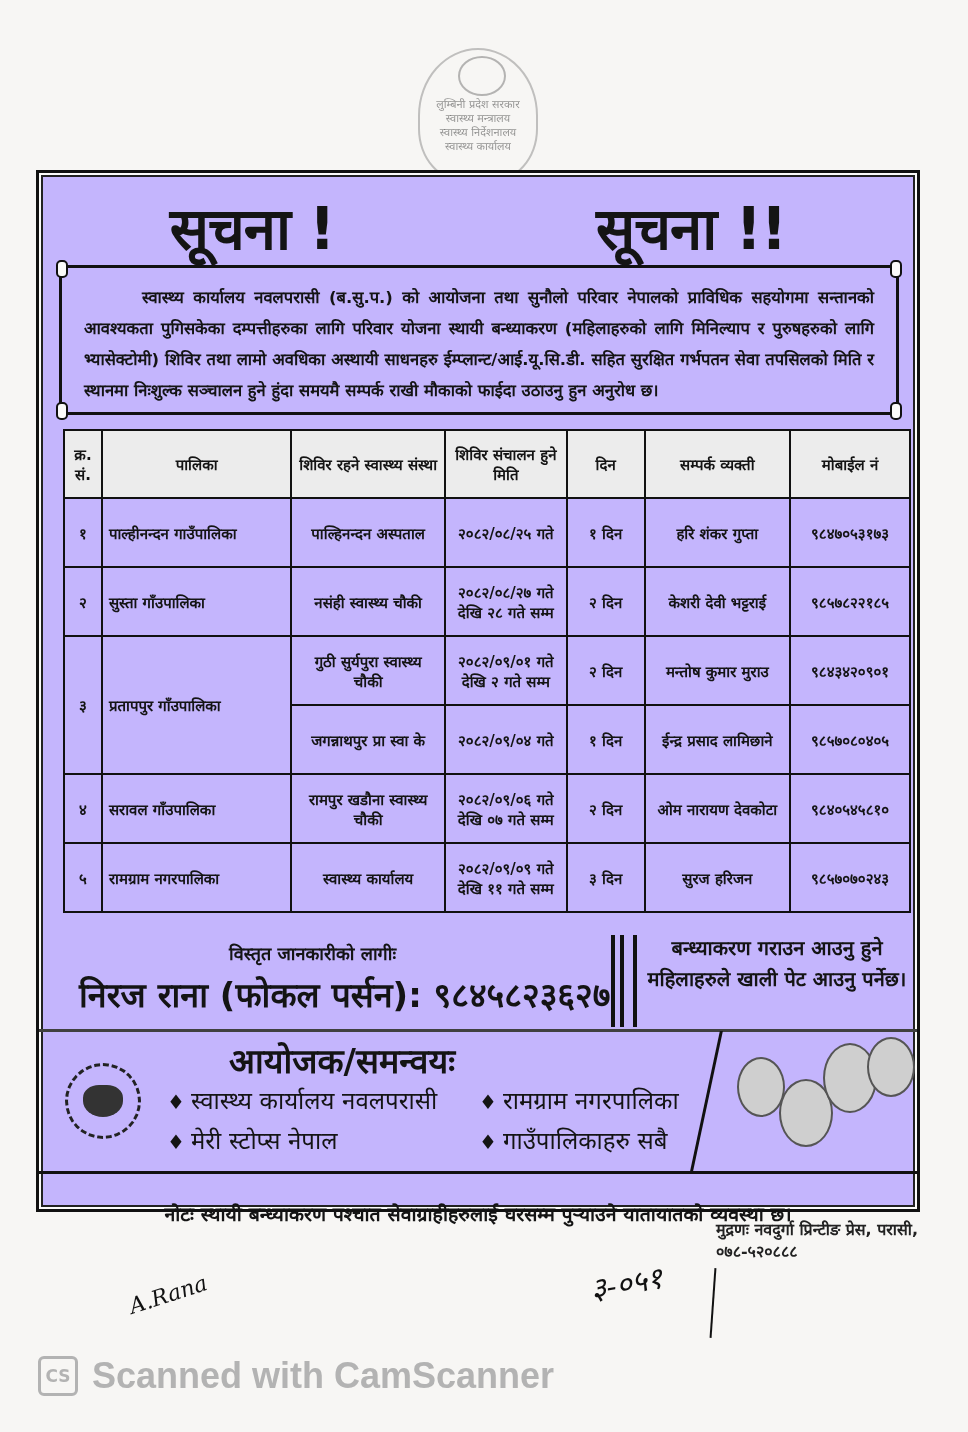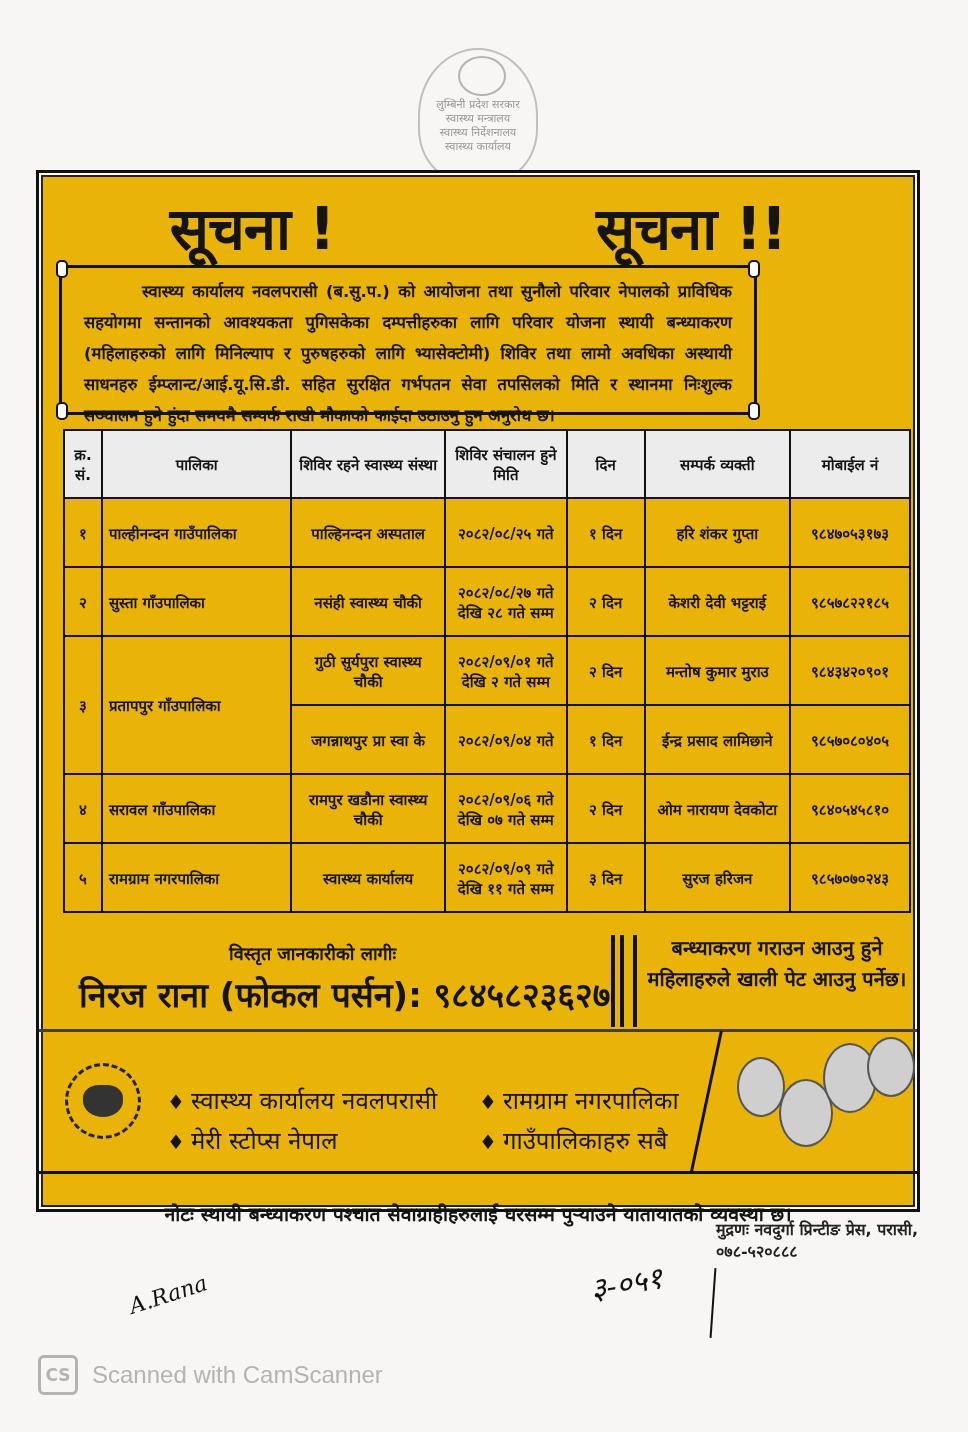--- a/index.html
+++ b/index.html
@@ -9,30 +9,30 @@
   }
   .stamp {
     position: absolute; left: 418px; top: 48px; width: 120px; height: 135px;
     border-radius: 50% 50% 40% 40%; border: 2px solid rgba(90,90,90,0.35);
     color: rgba(70,70,70,0.55); font-size: 11px; text-align: center; line-height: 14px;
     padding-top: 48px; box-sizing: border-box;
   }
   .stamp .emblem { position: absolute; left: 38px; top: 6px; width: 44px; height: 36px; border-radius: 50%; border: 2px solid rgba(80,80,80,0.4); }
   .notice {
     position: absolute; left: 36px; top: 170px; width: 884px; height: 1042px;
-    border: 3px solid #111; box-sizing: border-box; background: #eab308;
+    border: 3px solid #111; box-sizing: border-box; background: #c4b5fd;
     box-shadow: inset 0 0 0 2px #fbfbfa, inset 0 0 0 4px #222;
   }
   .headline {
     position: absolute; left: 0; top: 14px; width: 100%; display: flex; justify-content: space-around;
     font-family: "DejaVu Sans", sans-serif; font-weight: bold; font-size: 58px; letter-spacing: -1px;
   }
   .intro {
-    position: absolute; left: 20px; top: 92px; width: 698px; height: 150px; box-sizing: border-box;
-    border: 3px solid #111; padding: 8px 22px; font-size: 16.5px; line-height: 31px; text-align: justify;
+    position: absolute; left: 20px; top: 92px; width: 840px; height: 150px; box-sizing: border-box;
+    border: 3px solid #111; padding: 14px 22px; font-size: 16.5px; line-height: 31px; text-align: justify;
   }
   .intro .knob { position: absolute; width: 8px; height: 14px; border: 2px solid #111; border-radius: 5px; background: #fbfbfa; }
   .intro p { margin: 0; text-indent: 58px; font-weight: 600; }
   table.camp {
     position: absolute; left: 24px; top: 256px; width: 848px; border-collapse: collapse;
     font-size: 15px; font-weight: bold; text-align: center;
   }
   table.camp th, table.camp td { border: 2px solid #111; padding: 4px 6px; }
   table.camp th { background: #ececec; height: 58px; font-size: 15px; }
   table.camp td { height: 59px; }
@@ -63,21 +63,21 @@
     font-size: 19.5px; font-weight: bold; line-height: 36px;
   }
   .printer { position: absolute; left: 716px; top: 1218px; font-size: 16px; font-weight: bold; color: #222; }
   .sig { position: absolute; font-family: "DejaVu Serif", serif; font-style: italic; color: #111; }
   .sig1 { left: 128px; top: 1282px; font-size: 22px; transform: rotate(-18deg); }
   .sig2 { left: 590px; top: 1262px; font-size: 30px; transform: rotate(-10deg); }
   .sig2-line { position: absolute; left: 712px; top: 1268px; width: 2px; height: 70px; background: #111; transform: rotate(4deg); }
   .watermark { position: absolute; left: 38px; top: 1355px; display: flex; align-items: center; color: #b3b3b3; }
   .watermark .cs { width: 40px; height: 40px; border-radius: 6px; border: 3px solid #b3b3b3; box-sizing: border-box;
     font-size: 17px; font-weight: bold; display: flex; align-items: center; justify-content: center; margin-right: 14px; }
-  .watermark .txt { font-family: "Liberation Sans", sans-serif; font-size: 24px; }
+  .watermark .txt { font-family: "Liberation Sans", sans-serif; font-size: 36px; font-weight: bold; }
 </style>
 </head>
 <body>
 
 <div class="stamp">
   <div class="emblem"></div>
   <div>लुम्बिनी प्रदेश सरकार</div>
   <div>स्वास्थ्य मन्त्रालय</div>
   <div>स्वास्थ्य निर्देशनालय</div>
   <div>स्वास्थ्य कार्यालय</div>
@@ -178,20 +178,21 @@
     <div class="label">विस्तृत जानकारीको लागीः</div>
     <div class="contact">निरज राना (फोकल पर्सन): ९८४५८२३६२७</div>
     <div class="bars"></div>
     <div class="instr">बन्ध्याकरण गराउन आउनु हुने महिलाहरुले खाली पेट आउनु पर्नेछ।</div>
   </div>
 
   <div class="org">
     <div class="logo">
         <span></span>
       </div>
+    <div class="title">आयोजक/समन्वयः</div>
     <div class="item" style="left:128px;top:52px">
       <b>♦</b><span>स्वास्थ्य कार्यालय नवलपरासी</span>
     </div>
     <div class="item" style="left:440px;top:52px">
       <b>♦</b><span>रामग्राम नगरपालिका</span>
     </div>
     <div class="item" style="left:128px;top:92px">
       <b>♦</b><span>मेरी स्टोप्स नेपाल</span>
     </div>
     <div class="item" style="left:440px;top:92px">

